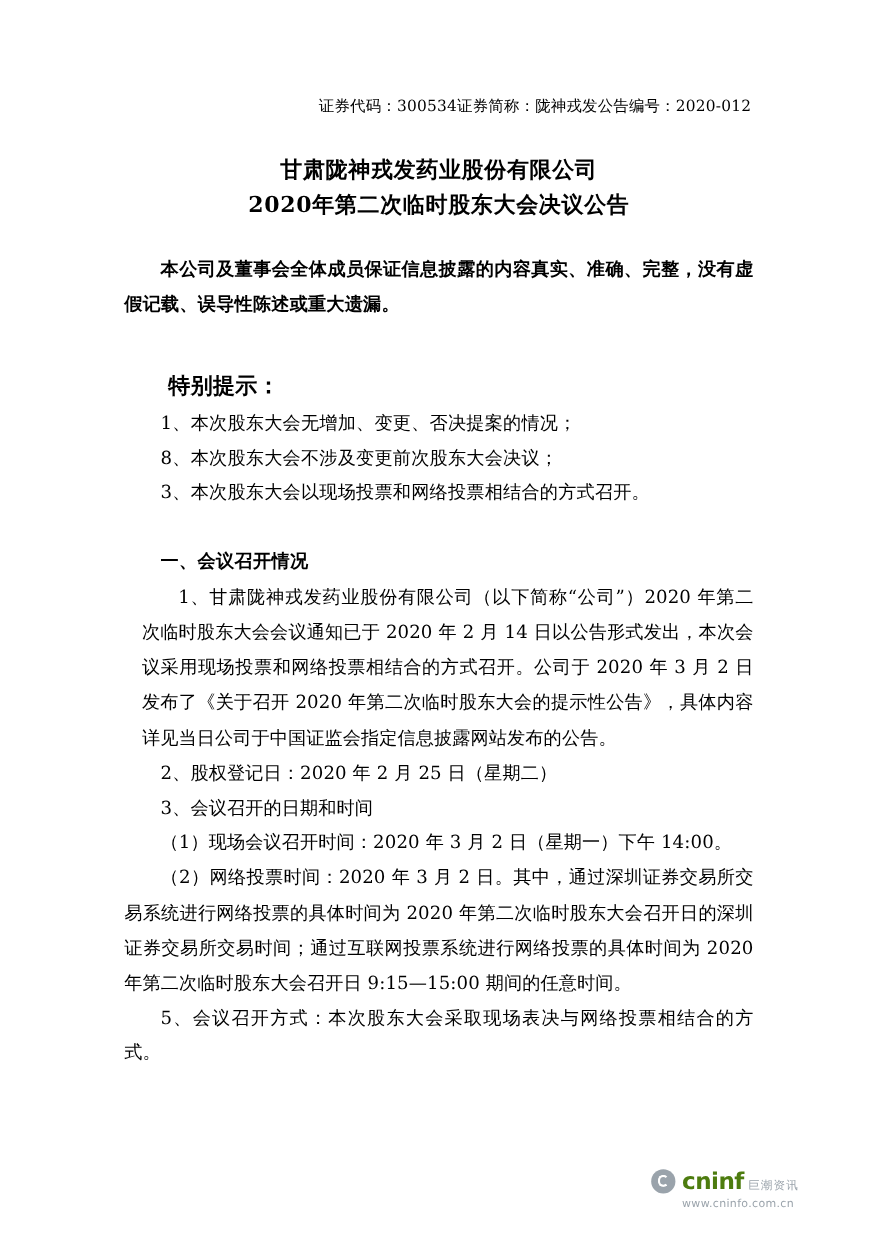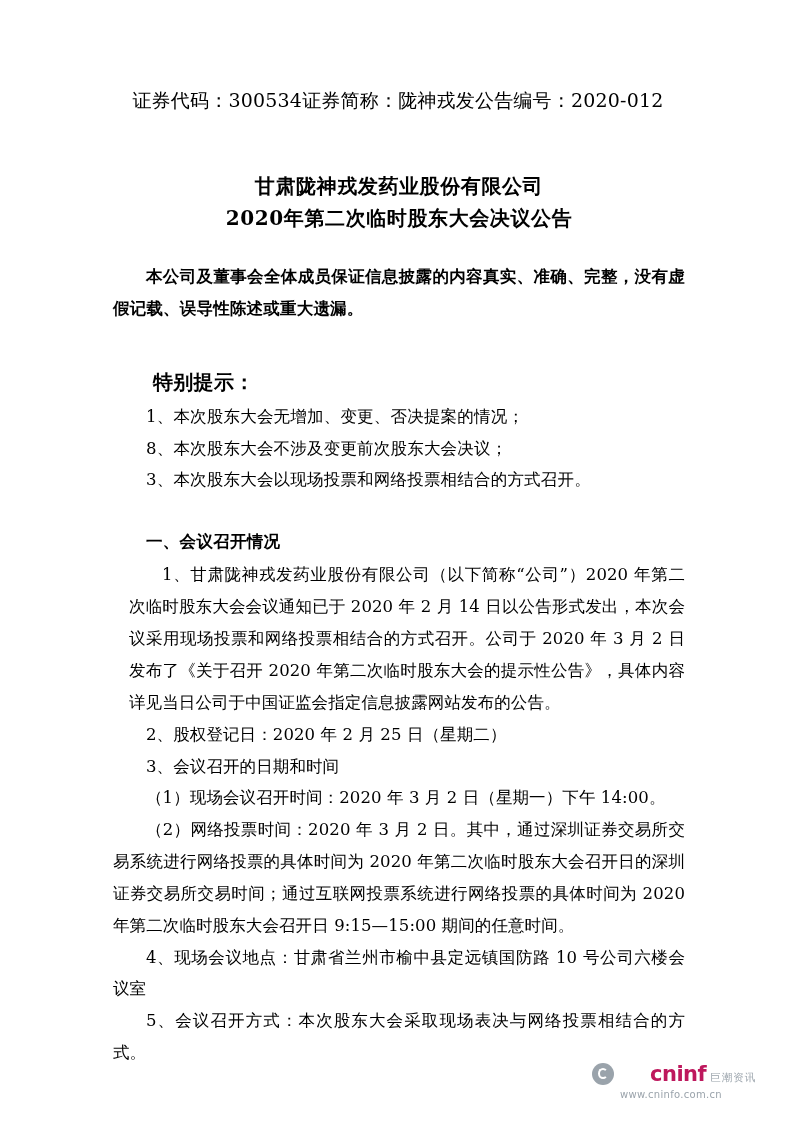--- a/index.html
+++ b/index.html
@@ -19,25 +19,25 @@
     position: absolute;
     left: 0; top: 0;
     width: 793px;
     height: 1122px;
     box-sizing: border-box;
     padding: 88px 108px 40px 113px;
   }
   
   .doc-header {
     display: flex;
-    justify-content: center;
+    justify-content: flex-end;
     align-items: baseline;
-    font-size: 19px;
+    font-size: 14px;
     letter-spacing: 0.2px;
-    margin-bottom: 56px;
+    margin-bottom: 32px;
     padding-right: 2px;
   }
   .doc-header .h-item {
     white-space: nowrap;
   }
   
   .title-block {
     text-align: center;
     font-weight: bold;
     font-size: 20px;
@@ -121,23 +121,22 @@
     width: 10px; height: 11px;
     border: 2px solid #ffffff;
     border-radius: 50% 50% 50% 50%;
     border-right-color: transparent;
     box-sizing: border-box;
   }
   .logo-text {
     font-family: "DejaVu Sans", "Liberation Sans", sans-serif;
     font-size: 21px;
     font-weight: bold;
-    color: #be185d;
+    color: #4d7c0f;
     letter-spacing: -0.5px;
-    margin-left: 30px;
   }
   .logo-cn {
     font-family: "DejaVu Sans", "Liberation Sans", sans-serif;
     font-size: 10.5px;
     color: #9aa3ab;
     margin-left: 2px;
     letter-spacing: 1px;
   }
   .logo-url {
     font-family: "DejaVu Sans", "Liberation Sans", sans-serif;
@@ -178,21 +177,20 @@
     <p>3、本次股东大会以现场投票和网络投票相结合的方式召开。</p>
   </div>
 
   <div class="heading1">一、会议召开情况</div>
   <div class="section-body">
     <p class="body-p gap-top-small">1、甘肃陇神戎发药业股份有限公司（以下简称“公司”）2020 年第二次临时股东大会会议通知已于 2020 年 2 月 14 日以公告形式发出，本次会议采用现场投票和网络投票相结合的方式召开。公司于 2020 年 3 月 2 日发布了《关于召开 2020 年第二次临时股东大会的提示性公告》，具体内容详见当日公司于中国证监会指定信息披露网站发布的公告。</p>
     <p class="body-p">2、股权登记日：2020 年 2 月 25 日（星期二）</p>
     <p class="body-p">3、会议召开的日期和时间</p>
     <p class="body-p">（1）现场会议召开时间：2020 年 3 月 2 日（星期一）下午 14:00。</p>
     <p class="body-p">（2）网络投票时间：2020 年 3 月 2 日。其中，通过深圳证券交易所交易系统进行网络投票的具体时间为 2020 年第二次临时股东大会召开日的深圳证券交易所交易时间；通过互联网投票系统进行网络投票的具体时间为 2020 年第二次临时股东大会召开日 9:15—15:00 期间的任意时间。</p>
-    <p class="body-p">4、现场会议地点：甘肃省兰州市榆中县定远镇国防路 10 号公司六楼会议室</p>
     <p class="body-p">5、会议召开方式：本次股东大会采取现场表决与网络投票相结合的方式。</p>
   </div>
 
   <div class="footer-logo">
     <div class="logo-row">
       <span class="logo-mark"></span>
       <span class="logo-top-row">
         <span class="logo-text">cninf</span>
         <span class="logo-cn">巨潮资讯</span>
       </span>

